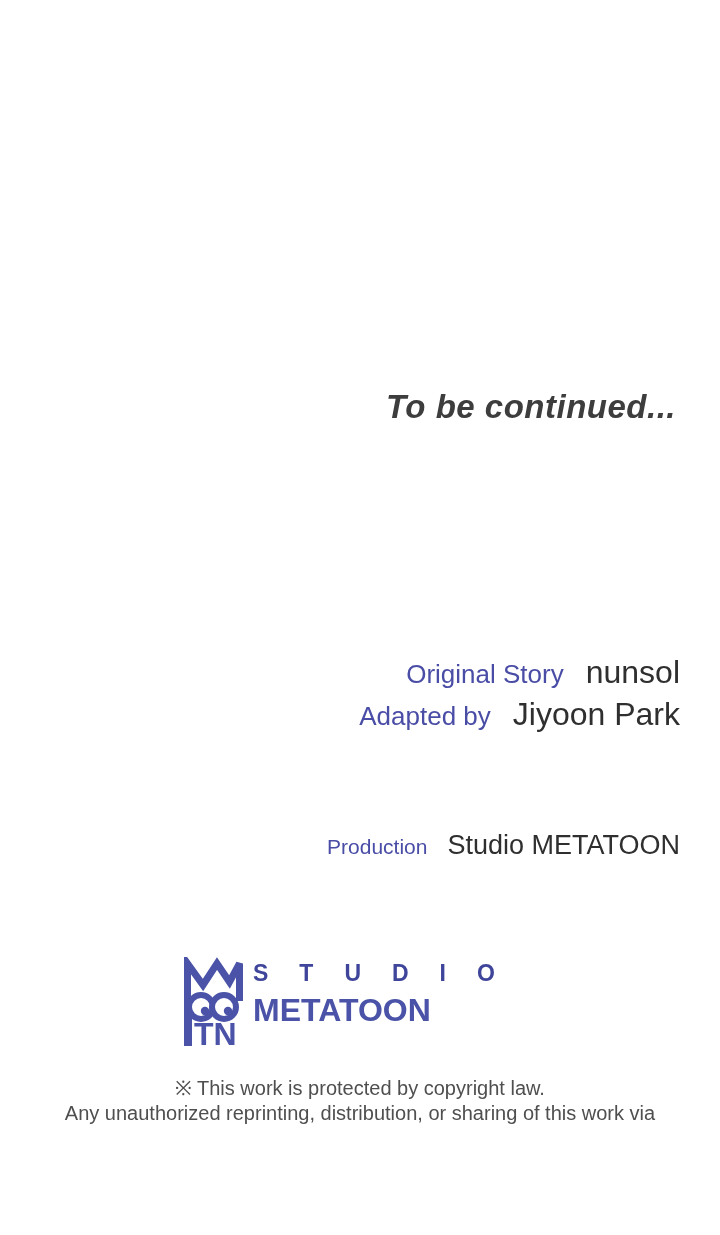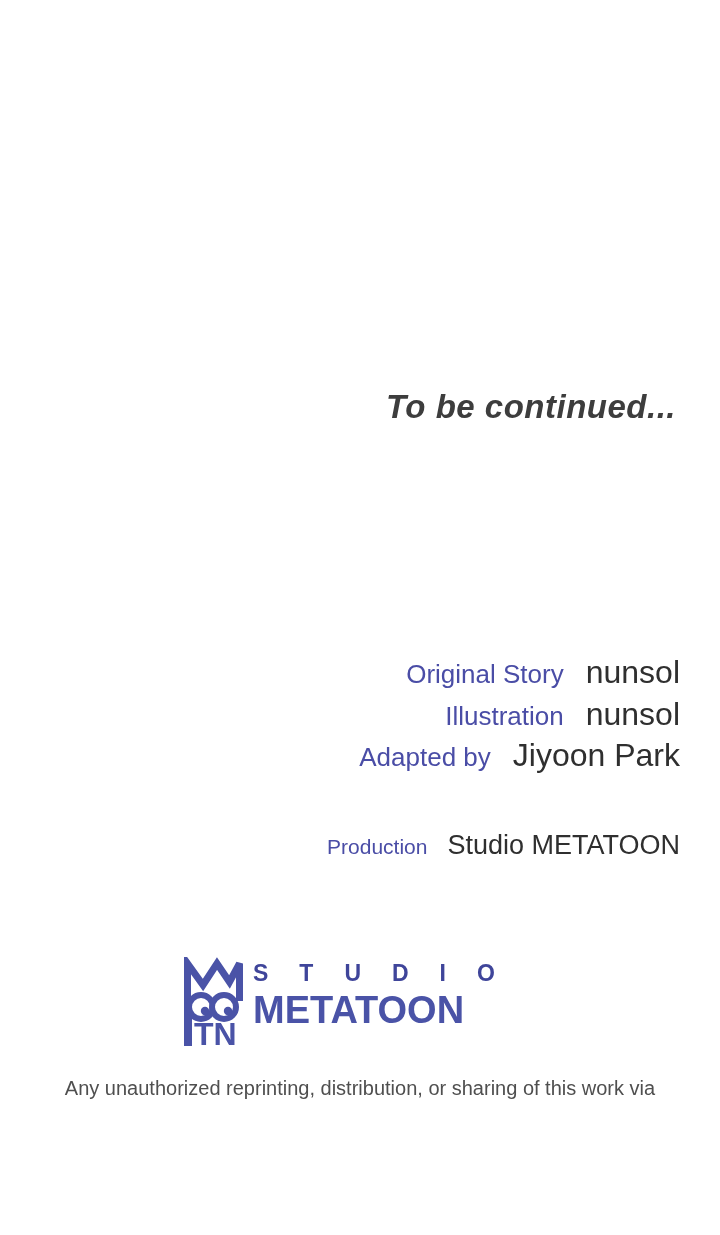--- a/index.html
+++ b/index.html
@@ -86,21 +86,21 @@
   .logo-studio {
     font-size: 23px;
     font-weight: bold;
     color: #3f459a;
     letter-spacing: 31px;
     white-space: nowrap;
     line-height: 23px;
   }
   .logo-brand {
     margin-top: 1px;
-    font-size: 38px;
+    font-size: 32px;
     font-weight: bold;
     color: #4a53a7;
     letter-spacing: 0px;
     white-space: nowrap;
     line-height: 48px;
   }
 
   
   .copyright {
     position: absolute;
@@ -116,23 +116,20 @@
 </head>
 <body>
 
 <div class="page">
 
   <div class="continued">To be continued...</div>
 
   <div class="credits-main">
     <div class="credit-row">
       <span class="credit-label">Original Story</span><span class="credit-name">nunsol</span>
-    </div>
-    <div class="credit-row">
-      <span class="credit-label">Illustration</span><span class="credit-name">nunsol</span>
     </div>
     <div class="credit-row">
       <span class="credit-label">Adapted by</span><span class="credit-name">Jiyoon Park</span>
     </div>
   </div>
 
   <div class="credits-sub">
     <div class="credit-row">
       <span class="credit-label">Production</span><span class="credit-name">Studio METATOON</span>
     </div>
@@ -151,16 +148,17 @@
       <rect x="2" y="60" width="8" height="29" fill="#4a53a7"></rect>
       <text x="12" y="88" font-family="Liberation Sans, sans-serif" font-weight="bold" font-size="32" fill="#4a53a7">TN</text>
     </svg>
     <div class="logo-text">
       <div class="logo-studio">STUDIO</div>
       <div class="logo-brand">METATOON</div>
     </div>
   </div>
 
   <div class="copyright">
+    <div>※ This work is protected by copyright law.</div>
     <div>Any unauthorized reprinting, distribution, or sharing of this work via</div>
   </div>
 
 </div>
 
 </body></html>

